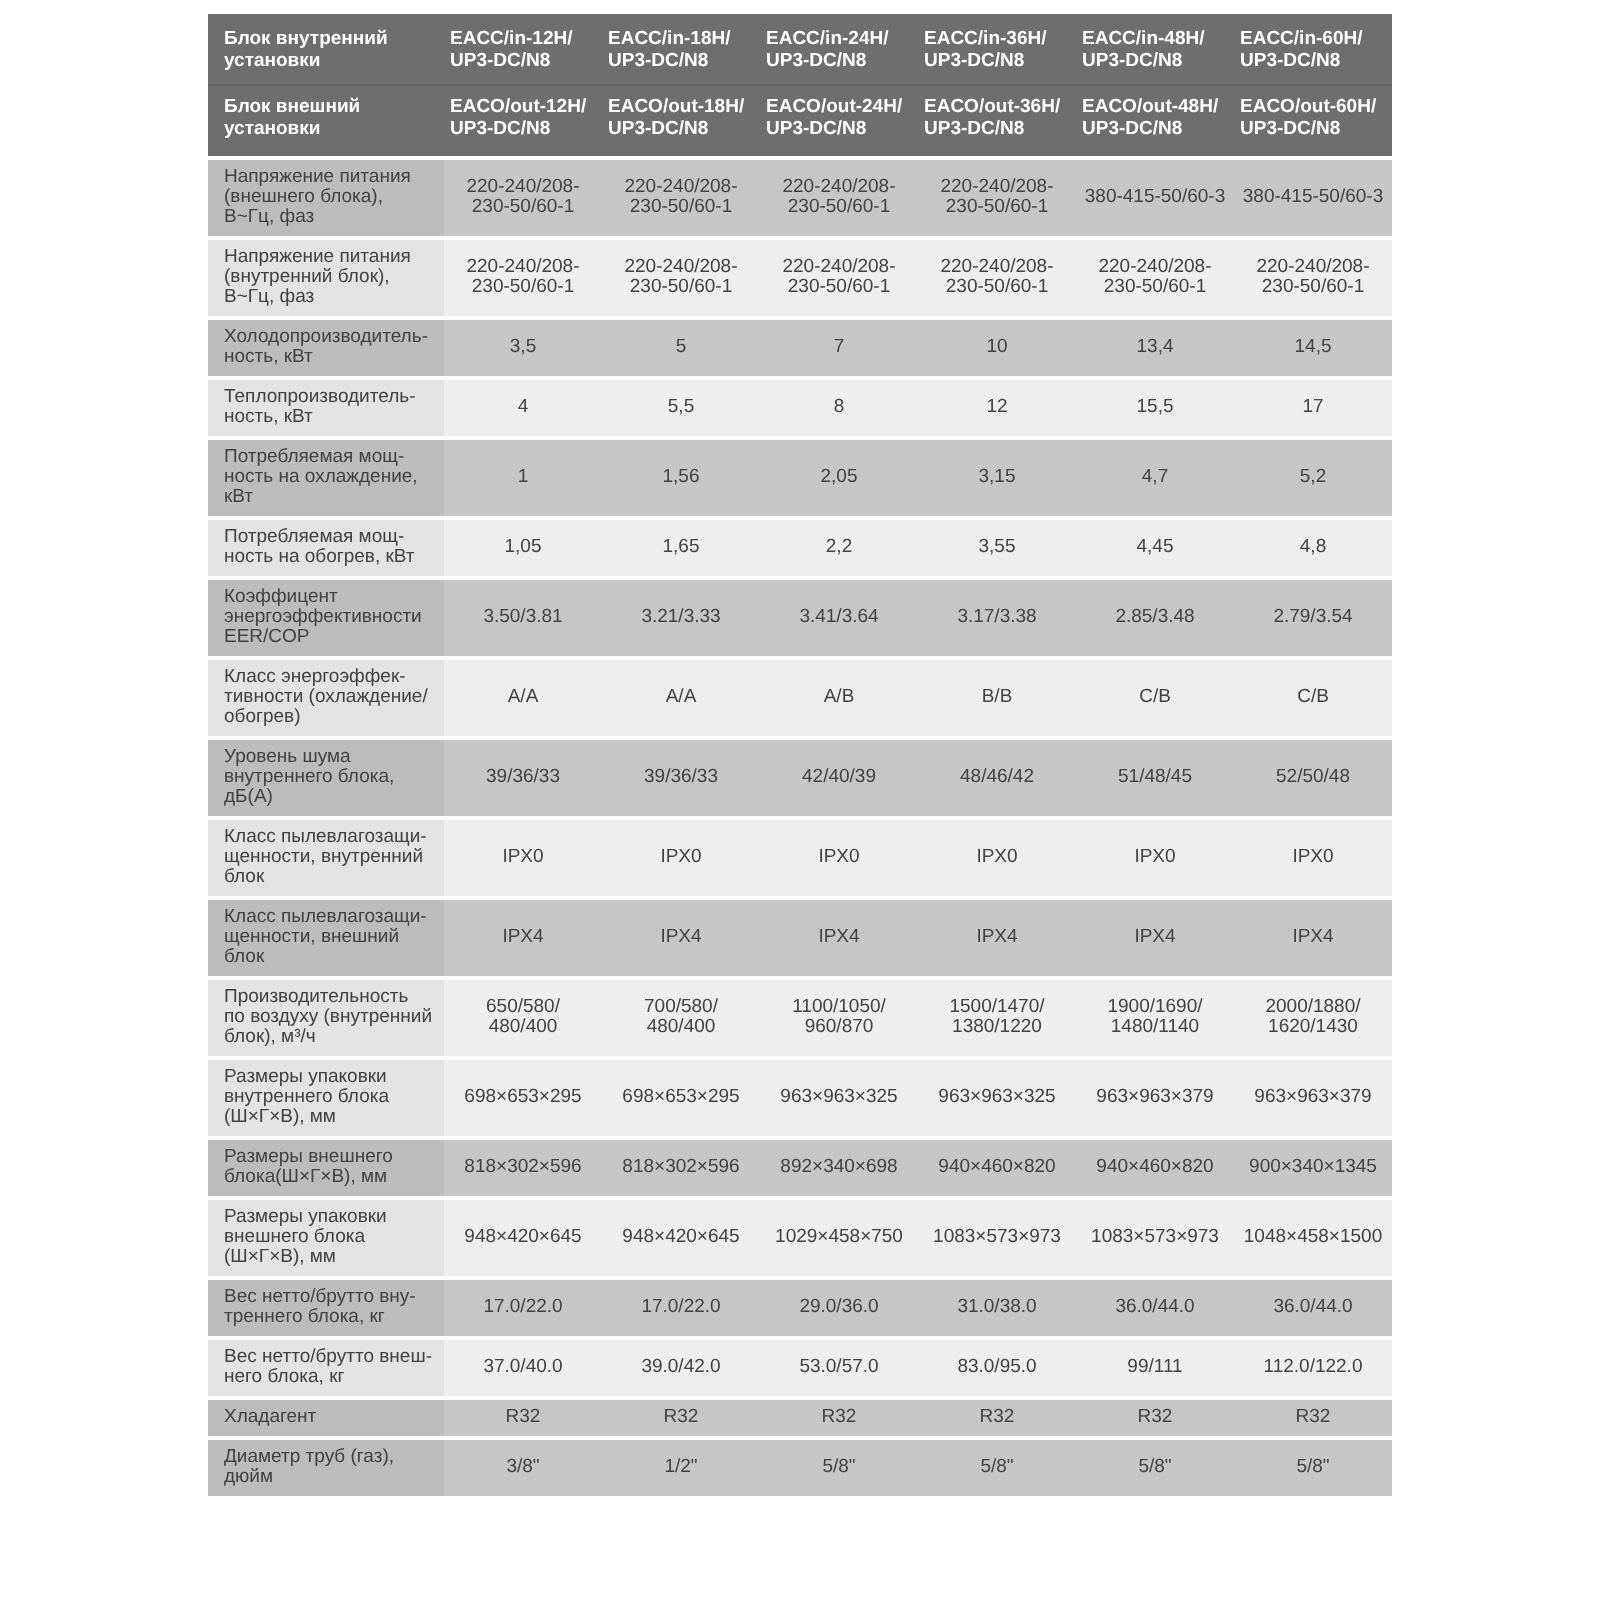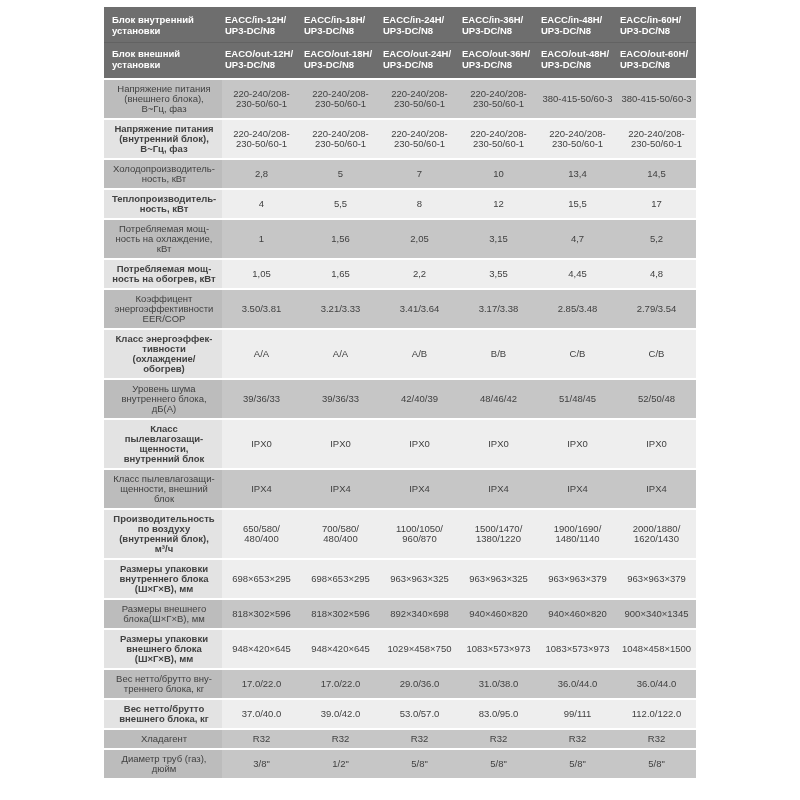--- a/index.html
+++ b/index.html
@@ -54,35 +54,35 @@
 
   tbody td {
     font-size: 9.5px;
     line-height: 10px;
     color: var(--body_text, #414141);
     border-bottom: 2px solid var(--separator, #ffffff);
     vertical-align: middle;
     padding: 4px 2px;
   }
   tbody td.label {
-    text-align: center;
+    text-align: left;
     padding-left: 8px;
     padding-right: 6px;
     white-space: pre-line;
     hyphens: manual;
     -webkit-hyphens: manual;
   }
   tbody td.val {
     text-align: center;
     white-space: pre;
     overflow: visible;
   }
   tr.dark  td.label { background: var(--row_dark_label, #bcbcbc); }
   tr.dark  td.val   { background: var(--row_dark_value, #c6c6c6); }
-  tr.light td.label { background: var(--row_light_label, #e3e3e3); font-weight: bold; }
+  tr.light td.label { background: var(--row_light_label, #e3e3e3); }
   tr.light td.val   { background: var(--row_light_value, #eeeeee); }
 </style>
 </head>
 <body>
 
 <div class="page">
   <div class="table-wrap">
     <table class="spec-table">
       <colgroup>
         <col class="c-label">
@@ -151,21 +151,21 @@
 230-50/60-1</td>
             <td class="val">220-240/208-
 230-50/60-1</td>
             <td class="val">220-240/208-
 230-50/60-1</td>
             <td class="val">220-240/208-
 230-50/60-1</td>
           </tr>
           <tr class="spec-row dark">
     <td class="label">Холодопроизводитель­ность, кВт</td>
-  <td class="val">2,8</td>
+  <td class="val">3,5</td>
             <td class="val">5</td>
             <td class="val">7</td>
             <td class="val">10</td>
             <td class="val">13,4</td>
             <td class="val">14,5</td>
           </tr>
           <tr class="spec-row light">
     <td class="label">Теплопроизводитель­ность, кВт</td>
   <td class="val">4</td>
             <td class="val">5,5</td>

